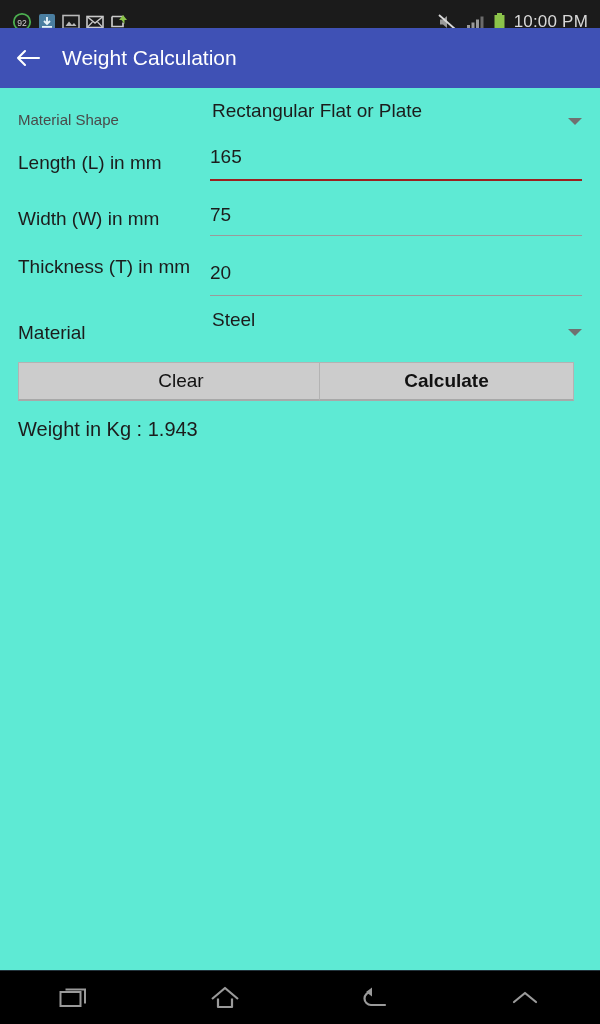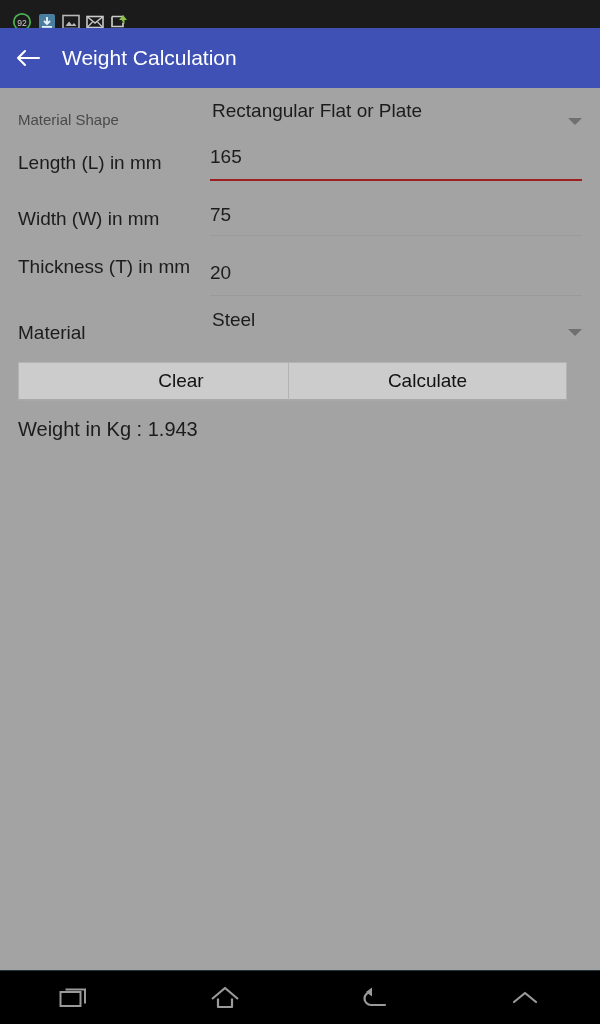--- a/index.html
+++ b/index.html
@@ -23,21 +23,21 @@
 
   
   .appbar {
     position: absolute; top: 28px; left: 0; width: 600px; height: 60px;
     background: #3f51b5; display: flex; align-items: center;
   }
   .back-btn { width: 56px; height: 60px; display: flex; align-items: center; justify-content: center; }
   .appbar-title { color: #ffffff; font-size: 21px; margin-left: 6px; }
 
   
-  .content { position: absolute; top: 88px; left: 0; width: 600px; bottom: 54px; background: #a3a3a3; }
+  .content { position: absolute; top: 88px; left: 0; width: 600px; bottom: 54px; background: #5eead4; }
 
   .row { position: absolute; left: 0; width: 600px; }
   .lbl-small { position: absolute; color: #4a4a4a; font-size: 15px; }
   .lbl { position: absolute; color: #1c1c1c; font-size: 19px; line-height: 26px; }
 
   .value-text { position: absolute; color: #1c1c1c; font-size: 19px; }
 
   .underline { position: absolute; height: 1px; background: #9a9a9a; }
   .underline.focus { height: 2px; background: #9c2020; }
 
@@ -95,20 +95,40 @@
         <rect x="1" y="3.5" width="16" height="11" fill="none" stroke="#c9c9c9" stroke-width="1.6"></rect>
         <path d="M1.6 4 L9 10 L16.4 4" fill="none" stroke="#c9c9c9" stroke-width="1.5"></path>
         <path d="M1.6 14 L6.5 9 M16.4 14 L11.5 9" fill="none" stroke="#c9c9c9" stroke-width="1.2"></path>
       </svg>
 
       <svg class="sb-icon" width="18" height="18" viewBox="0 0 18 18">
         <path d="M2 3.5 h11 v3 M2 3.5 v10 h11 v-4" fill="none" stroke="#c9c9c9" stroke-width="1.7"></path>
         <path d="M13 2 l4 5 l-2.5 0 l0 4 l-3 -4 l-2.4 0 Z" fill="#8bc34a"></path>
       </svg>
     </div>
+    <div class="sb-right">
+
+      <svg class="sb-icon" width="20" height="18" viewBox="0 0 20 18">
+        <path d="M3 6.5 h3 L10 3 v12 L6 11.5 H3 Z" fill="#9a9a9a"></path>
+        <path d="M2 2 L18 16" stroke="#d9d9d9" stroke-width="1.8"></path>
+      </svg>
+
+      <svg class="sb-icon" width="20" height="18" viewBox="0 0 20 18">
+        <rect x="2" y="12" width="3" height="4" fill="#9a9a9a"></rect>
+        <rect x="6.5" y="9.5" width="3" height="6.5" fill="#9a9a9a"></rect>
+        <rect x="11" y="6.5" width="3" height="9.5" fill="#9a9a9a"></rect>
+        <rect x="15.5" y="3.5" width="3" height="12.5" fill="#6b6b6b"></rect>
+      </svg>
+
+      <svg class="sb-icon" width="13" height="20" viewBox="0 0 13 20">
+        <rect x="4" y="1" width="5" height="2" fill="#8bc34a"></rect>
+        <rect x="1.5" y="3" width="10" height="15" fill="#8bc34a"></rect>
+      </svg>
+      <div class="clock">10:00 PM</div>
+    </div>
   </div>
 
   <div class="appbar">
     <div class="back-btn">
       <svg width="26" height="22" viewBox="0 0 26 22">
         <path d="M24 11 H3 M10 4 L3 11 L10 18" fill="none" stroke="#ffffff" stroke-width="2.1" stroke-linecap="round" stroke-linejoin="round"></path>
       </svg>
     </div>
     <div class="appbar-title">Weight Calculation</div>
   </div>
@@ -139,21 +159,21 @@
       <div class="underline" style="left:210px; top:207px; width:372px;"></div>
     </div>
 
     <div class="row">
       <div class="lbl" style="left:18px; top:232px;">Material</div>
       <div class="value-text" style="left:212px; top:221px;">Steel</div>
       <div class="caret-down" style="left:568px; top:241px;"></div>
     </div>
 
     <div class="btn" style="left:18px; top:274px; width:326px;">Clear</div>
-    <div class="btn" style="left:288px; top:274px; width:279px;">Calculate</div>
+    <div class="btn" style="left:319px; top:274px; width:255px;font-weight:bold;">Calculate</div>
 
     <div class="result" style="left:18px; top:330px;">Weight in Kg : 1.943</div>
   </div>
 
   <div class="navbar">
     <div class="nav-btn">
       <svg width="34" height="30" viewBox="0 0 34 30">
         <rect x="2.5" y="9" width="20" height="14" fill="none" stroke="#9a9a9a" stroke-width="2"></rect>
         <path d="M7.5 6.5 h19.5 v14" fill="none" stroke="#9a9a9a" stroke-width="2"></path>
       </svg>

